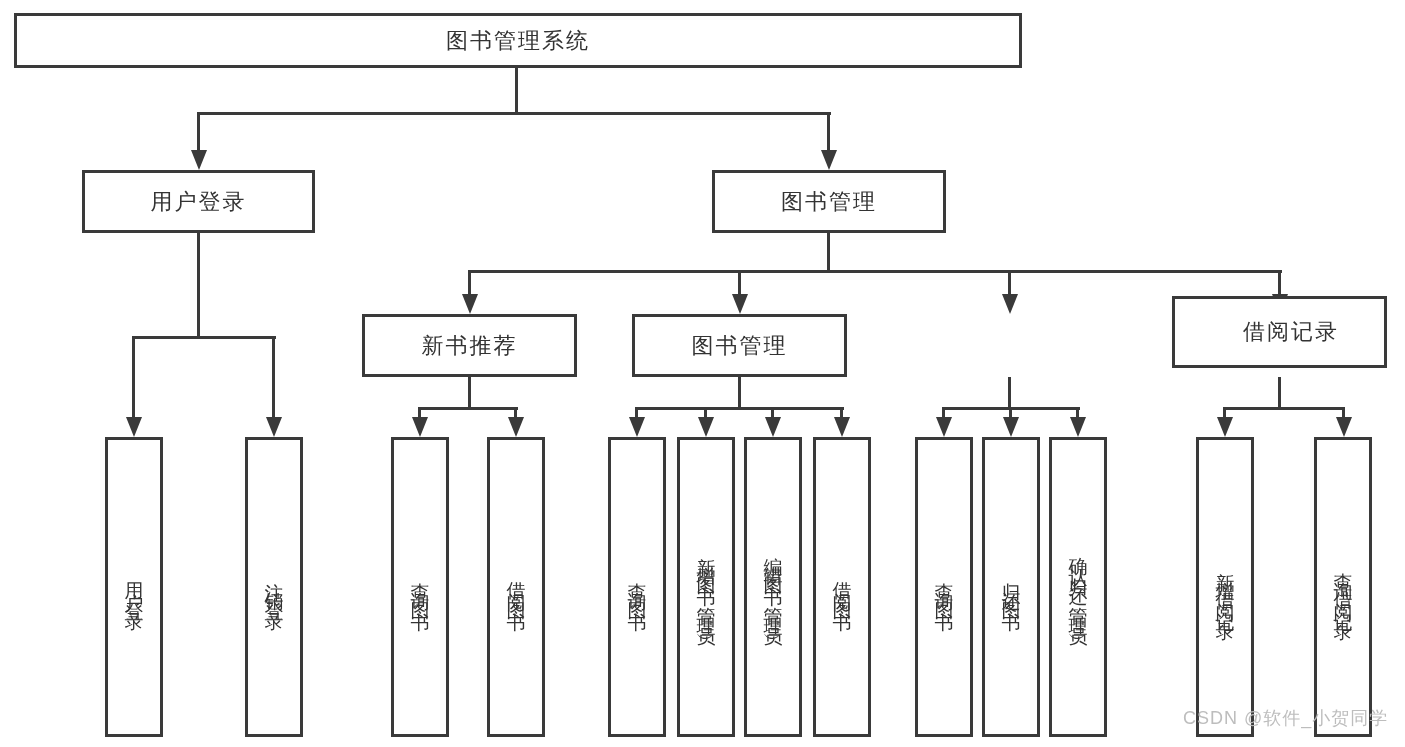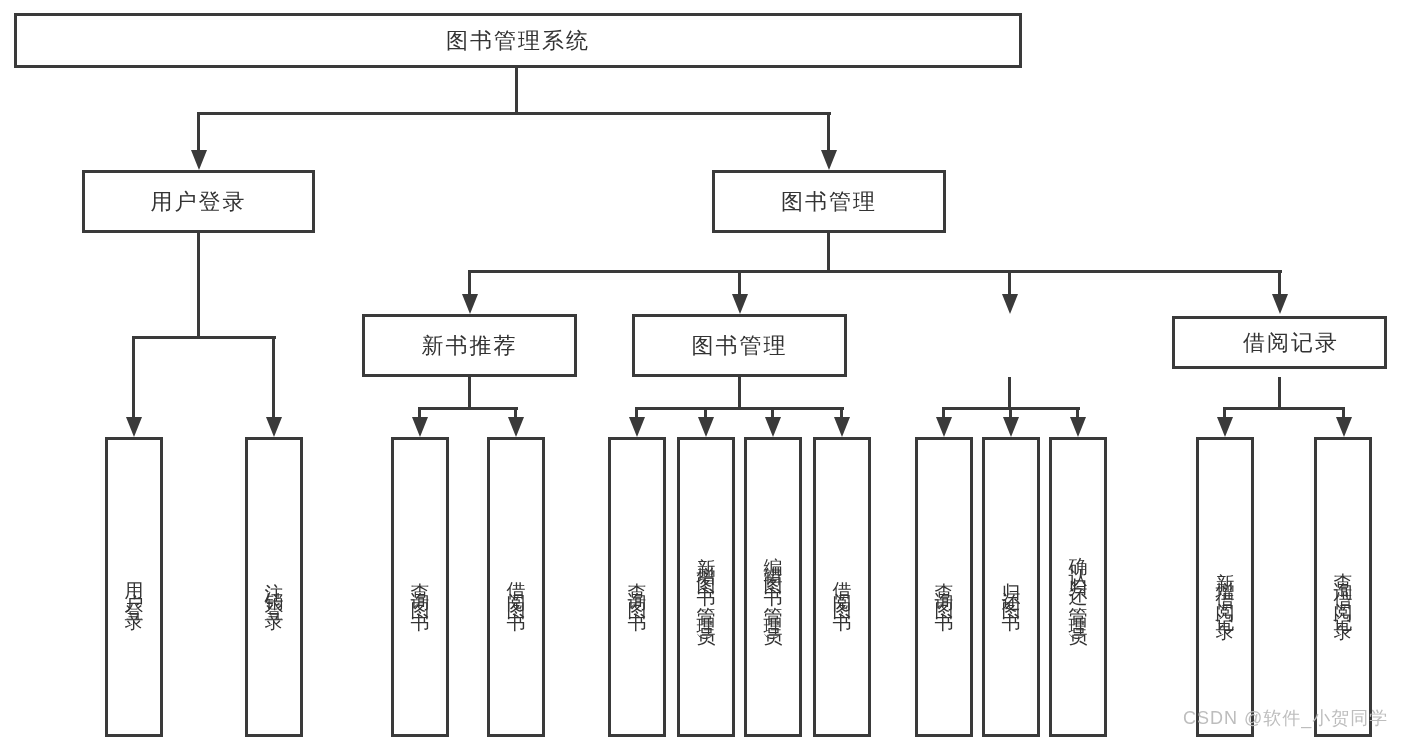--- a/index.html
+++ b/index.html
@@ -87,21 +87,21 @@
   <div class="box" style="left:712px; top:170px; width:234px; height:63px;">
     <span>图书管理</span>
   </div>
 
   <div class="box" style="left:362px; top:314px; width:215px; height:63px;">
     <span>新书推荐</span>
   </div>
   <div class="box" style="left:632px; top:314px; width:215px; height:63px;">
     <span>图书管理</span>
   </div>
-  <div class="box" style="left:1172px; top:316px; width:215px; height:53px;padding-left:23px;">
+  <div class="box" style="left:1172px; top:296px; width:215px; height:72px;padding-left:23px;">
     <span>借阅记录</span>
   </div>
 
   <div class="vbox" style="left:105px;">
     <span>用户登录</span>
   </div>
   <div class="vbox" style="left:245px;">
     <span>注销登录</span>
   </div>
 

